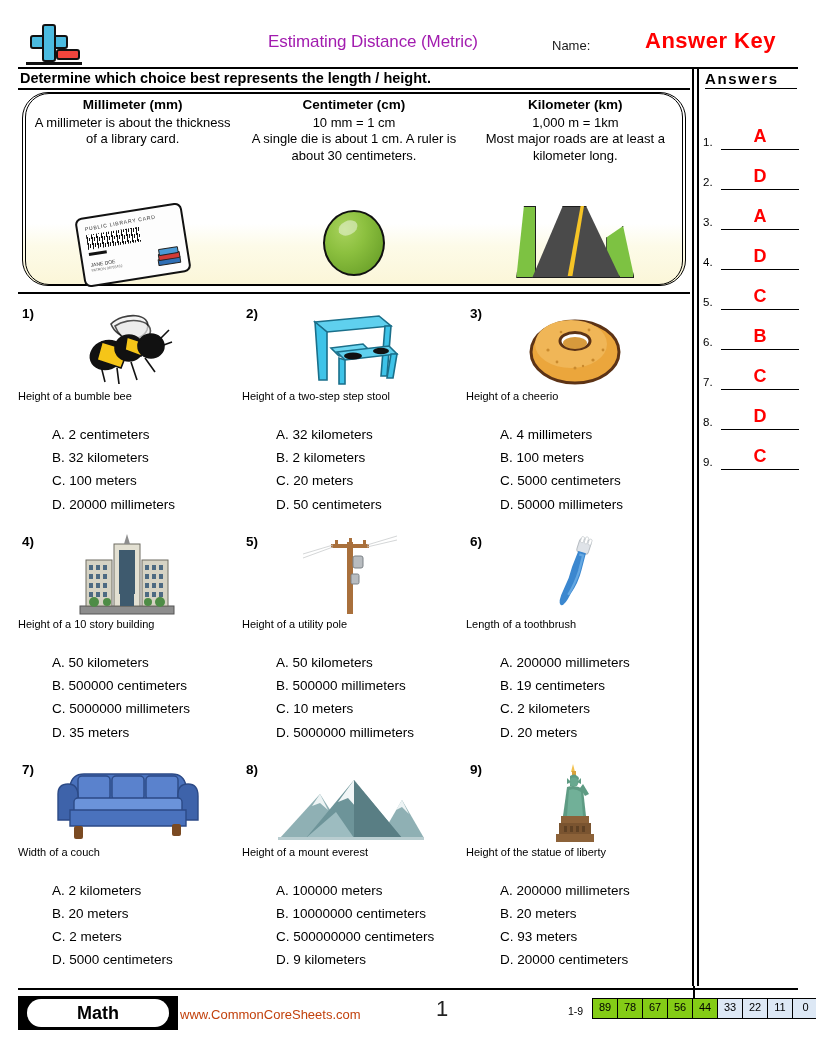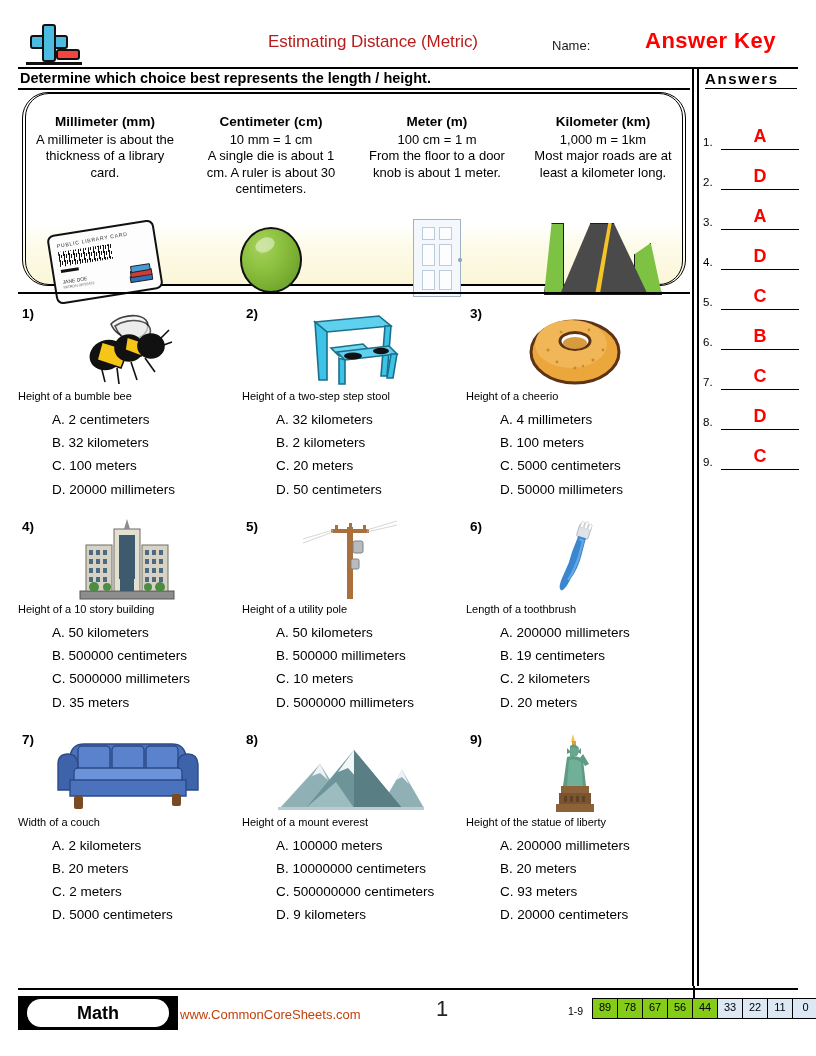--- a/index.html
+++ b/index.html
@@ -74,21 +74,21 @@
     left: 8px; top: 40px;
     width: 56px; height: 2.5px;
     background: #111;
   }
   .worksheet-title {
     position: absolute;
     left: 190px; top: 10px;
     width: 330px;
     text-align: center;
     font-size: 17px;
-    color: #b91c1c;
+    color: #a21caf;
     letter-spacing: -0.1px;
   }
   .name-label {
     position: absolute;
     left: 534px; top: 16px;
     font-size: 13px;
     color: #1a1a1a;
   }
   .answer-key-text {
     position: absolute;
@@ -197,21 +197,21 @@
     width: 658px;
     height: 192px;
     border: 1.2px solid #000;
     border-radius: 24px;
     box-sizing: border-box;
     pointer-events: none;
     background: transparent;
   }
   .info-cols {
     position: absolute;
-    left: 22px; top: 109px;
+    left: 22px; top: 92px;
     width: 664px;
     height: 194px;
     display: flex;
   }
   .info-col {
     flex: 1;
     padding: 5px 8px 0 8px;
     box-sizing: border-box;
     text-align: center;
     position: relative;
@@ -429,21 +429,21 @@
     justify-content: center;
     padding-bottom: 2px;
   }
   .qtext {
     font-size: 11px;
     line-height: 1.27;
     min-height: 18px;
   }
   .qchoices {
     margin-left: 34px;
-    margin-top: 0;
+    margin-top: 15px;
   }
   .qchoice {
     font-size: 13.5px;
     line-height: 1.72;
   }
 
   
   .art { display: block; }
 
   
@@ -567,38 +567,20 @@
       <div class="info-col-title">Centimeter (cm)</div>
       <div class="info-col-eq">10 mm = 1 cm</div>
       <div class="info-col-desc">A single die is about 1 cm. A ruler is about 30 centimeters.</div>
       <div class="art-wrap">
         <div class="greenball">
           <div class="greenball-shine"></div>
         </div>
       </div>
     </div>
 
-    <div class="info-col">
-      <div class="info-col-title">Meter (m)</div>
-      <div class="info-col-eq">100 cm = 1 m</div>
-      <div class="info-col-desc">From the floor to a door knob is about 1 meter.</div>
-      <div class="art-wrap">
-        <div class="door">
-          <div class="door-inner">
-            <div class="dp dp1"></div>
-              <div class="dp dp2"></div>
-            <div class="dp dp3"></div>
-              <div class="dp dp4"></div>
-            <div class="dp dp5"></div>
-              <div class="dp dp6"></div>
-          </div>
-          <div class="door-knob"></div>
-        </div>
-      </div>
-    </div>
 
     <div class="info-col">
       <div class="info-col-title">Kilometer (km)</div>
       <div class="info-col-eq">1,000 m = 1km</div>
       <div class="info-col-desc">Most major roads are at least a kilometer long.</div>
       <div class="art-wrap">
         <div class="road">
           <div class="road-grass-l"></div>
           <div class="road-grass-r"></div>
           <div class="road-surface"></div>

